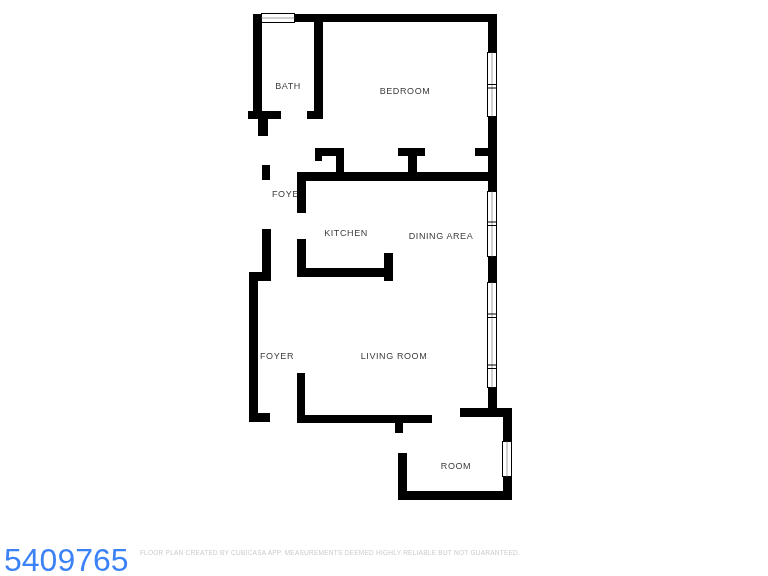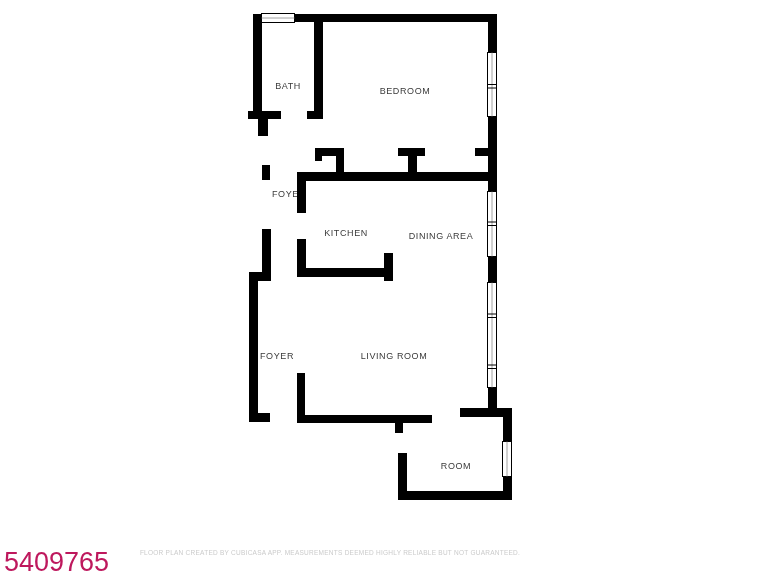--- a/index.html
+++ b/index.html
@@ -5,21 +5,21 @@
   html,body{margin:0;padding:0;background:#ffffff;}
   .screen{position:relative;width:660px;height:576px;background:#ffffff;overflow:hidden;
           font-family:"Liberation Sans",sans-serif;}
   svg{position:absolute;left:0;top:0;}
   .wall{fill:#000000;}
   .window{fill:#ffffff;stroke:#000000;stroke-width:1;}
   .win-line{stroke:#8a8a8a;stroke-width:0.8;}
   .win-tick{stroke:#000000;stroke-width:1;}
   .room-label{font:9px "Liberation Sans",sans-serif;fill:#3a3a3a;letter-spacing:0.6px;
               text-anchor:middle;}
-  .listing-id{position:absolute;left:4px;bottom:0px;font-size:27px;color:#be185d;
+  .listing-id{position:absolute;left:4px;bottom:0px;font-size:32px;color:#3b82f6;
               line-height:1;margin-top:32px;}
   .disclaimer{position:absolute;left:0;right:0;top:549px;text-align:center;
               font-size:6.5px;letter-spacing:0.25px;color:#cbcbcb;}
 </style>
 </head>
 <body>
 
 <div class="screen">
 
   <svg width="768" height="576" viewBox="0 0 768 576">

